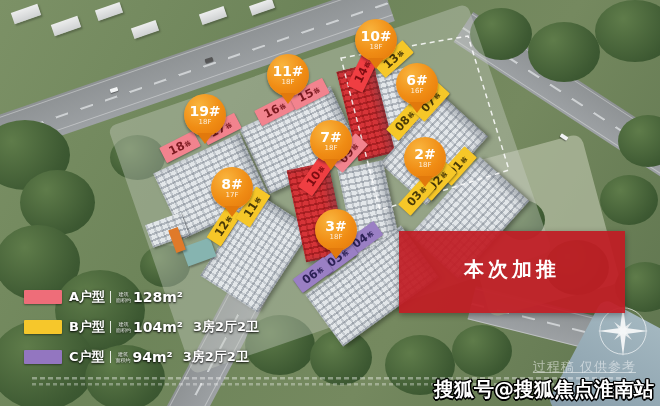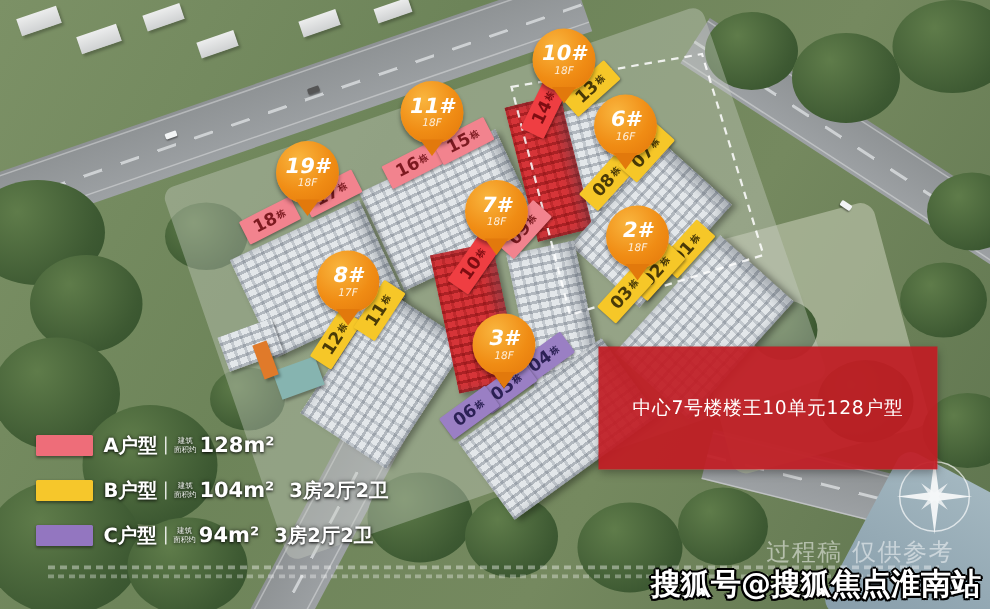--- a/index.html
+++ b/index.html
@@ -40,21 +40,21 @@
   .banner{position:absolute;width:38px;height:17px;display:flex;align-items:center;justify-content:center;
     font-weight:bold;font-size:11.5px;line-height:1;border-radius:1px;
     box-shadow:0 1px 2px rgba(0,0,0,.4);transform:translate(-50%,-50%) rotate(var(--rot));}
   .banner .sfx{font-size:6px;margin-left:1px;}
   .banner-pink{background:#f2838e;color:#7c1a20;}
   .banner-yellow{background:#f6c728;color:#4a3a08;}
   .banner-purple{background:#9a7fc4;color:#2c2156;}
   .banner-red{background:#ef3e42;color:#7e0d12;}
   .pin{position:absolute;width:42px;height:42px;border-radius:50%;z-index:30;
     background:radial-gradient(circle at 36% 28%,#f9b53e,#f08c14 55%,#e2760a);
-    box-shadow:0 2px 3px rgba(0,0,0,.4);display:flex;flex-direction:column;align-items:center;justify-content:center;font-style:italic;}
+    box-shadow:0 2px 3px rgba(0,0,0,.4);display:flex;flex-direction:column;align-items:center;justify-content:center;}
   .pin::after{content:'';position:absolute;left:50%;top:39px;transform:translateX(-50%);
     border:8px solid transparent;border-top:11px solid #e2790c;}
   .pin .num{font-size:14px;font-weight:bold;color:#fff;line-height:1.1;}
   .pin .flr{font-size:7px;color:rgba(255,255,255,.85);line-height:1;}
   #boundary{position:absolute;left:0;top:0;z-index:20;pointer-events:none;}
   
   #promo{position:absolute;left:399px;top:231px;width:226px;height:82px;z-index:40;
     background:rgba(193,28,35,.93);box-shadow:0 2px 6px rgba(0,0,0,.35);
     display:flex;flex-direction:column;align-items:center;justify-content:center;color:#fff;}
   #promo .t{font-size:20px;font-weight:bold;letter-spacing:4px;margin-bottom:5px;}
@@ -66,22 +66,22 @@
   .lrow .sw{width:38px;height:14px;border-radius:1px;margin-right:7px;box-shadow:0 1px 2px rgba(0,0,0,.4);}
   .lrow .tp{font-size:13px;font-weight:bold;text-align:center;}
   .lrow .dv{width:1px;height:12px;background:rgba(255,255,255,.85);margin:0 5px;}
   .lrow .pf{font-size:5px;line-height:1.2;text-align:center;margin-right:2px;opacity:.9;}
   .lrow .ar{font-size:14px;font-weight:bold;margin-right:10px;}
   .lrow .ly{font-size:13px;font-weight:bold;}
   
   #disclaimer{position:absolute;left:32px;right:34px;top:377px;height:10px;z-index:35;opacity:.55;
     background:repeating-linear-gradient(90deg,rgba(255,255,255,.7) 0 5px,transparent 5px 8px) 0 0/100% 2.5px no-repeat,
       repeating-linear-gradient(90deg,rgba(255,255,255,.6) 0 4px,transparent 4px 7px) 0 6px/100% 2.5px no-repeat;}
-  #draft-note{position:absolute;right:24px;top:358px;z-index:36;font-size:16px;letter-spacing:1px;
-    color:rgba(255,255,255,.5);}
+  #draft-note{position:absolute;right:24px;top:358px;z-index:36;font-size:13px;letter-spacing:1px;
+    color:rgba(255,255,255,.5);text-decoration:underline;}
   #sohu{position:absolute;right:6px;bottom:3px;z-index:50;font-size:20px;font-weight:bold;color:#fff;
     text-shadow:-1.5px 0 #000,1.5px 0 #000,0 -1.5px #000,0 1.5px #000,-1px -1px #000,1px 1px #000,-1px 1px #000,1px -1px #000;padding-left:47px;}
   #compass{position:absolute;left:594px;top:302px;width:58px;height:58px;z-index:36;opacity:.9;}
 </style>
 </head>
 <body>
 
 <div id="stage">
 
   <div class="road" id="road-nw"></div>
@@ -246,21 +246,21 @@
     <span class="num">2#</span>
     <span class="flr">18F</span>
   </div>
       <div class="pin" style="left: 315px; top: 209px;">
     <span class="num">3#</span>
     <span class="flr">18F</span>
   </div>
     </div>
 
   <div id="promo">
-    <div class="l">中心7号楼楼王10单元128户型</div>
+    <div class="t">本次加推</div>
   </div>
 
   <div id="legend">
       <div class="lrow">
     <span class="sw" style="background: rgb(238, 109, 121);"></span>
     <span class="tp">A户型</span>
     <span class="dv"></span>
     <span class="pf">
           <div>建筑</div>
           <div>面积约</div>

